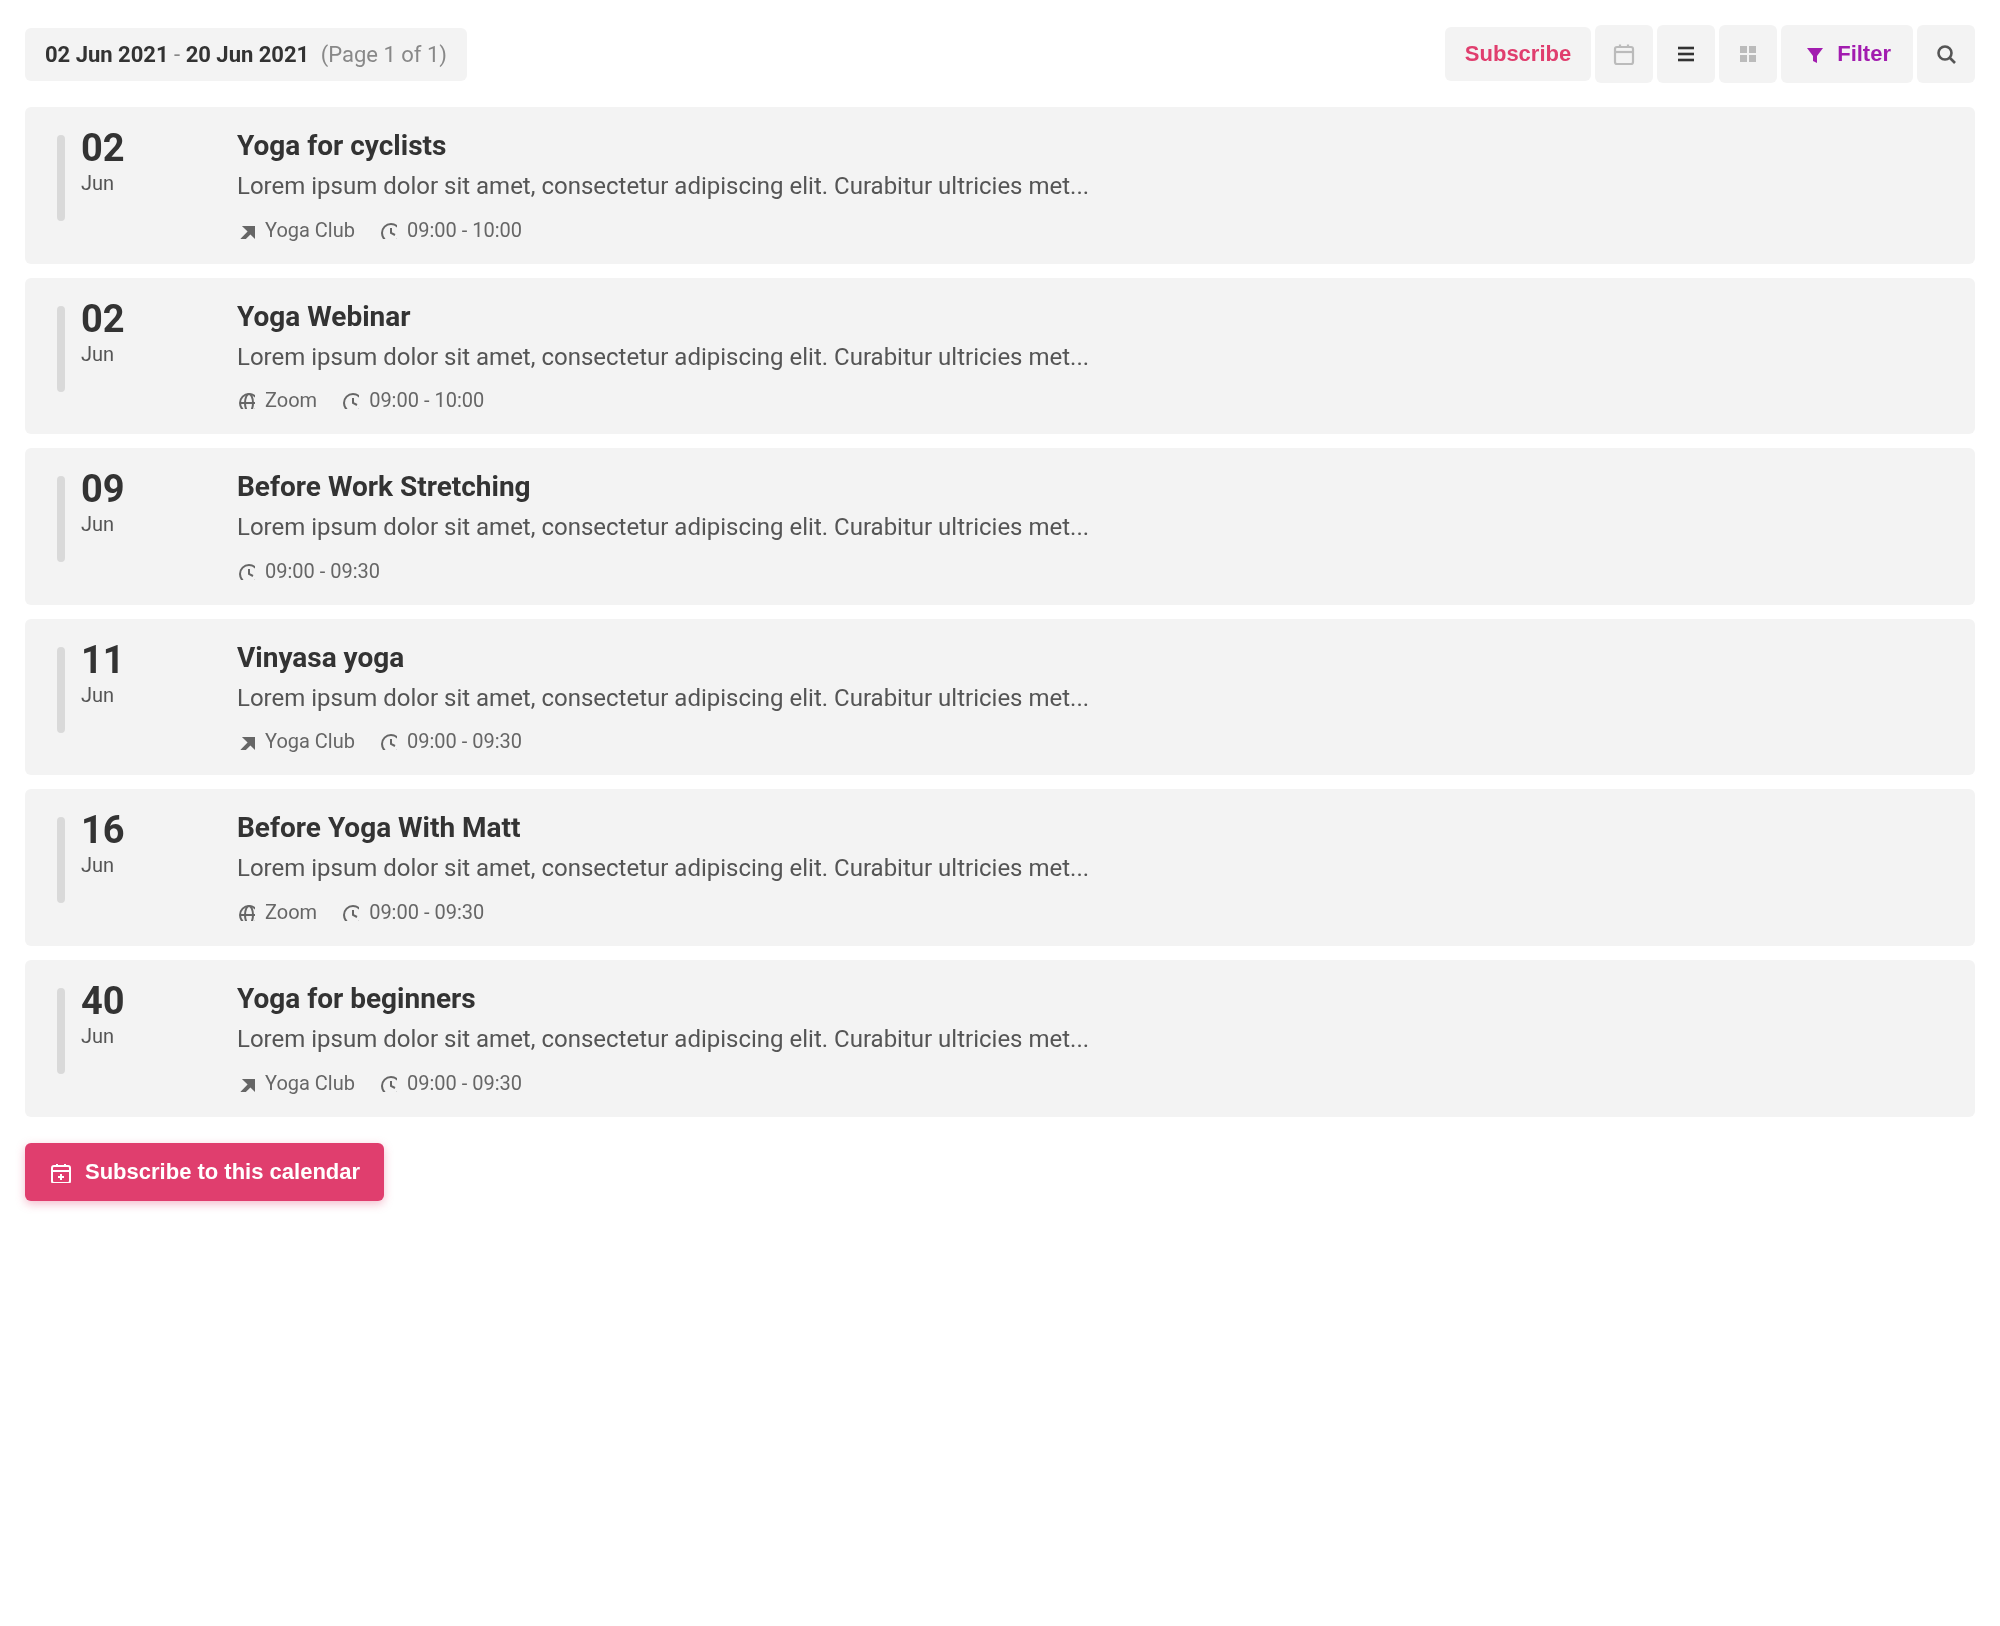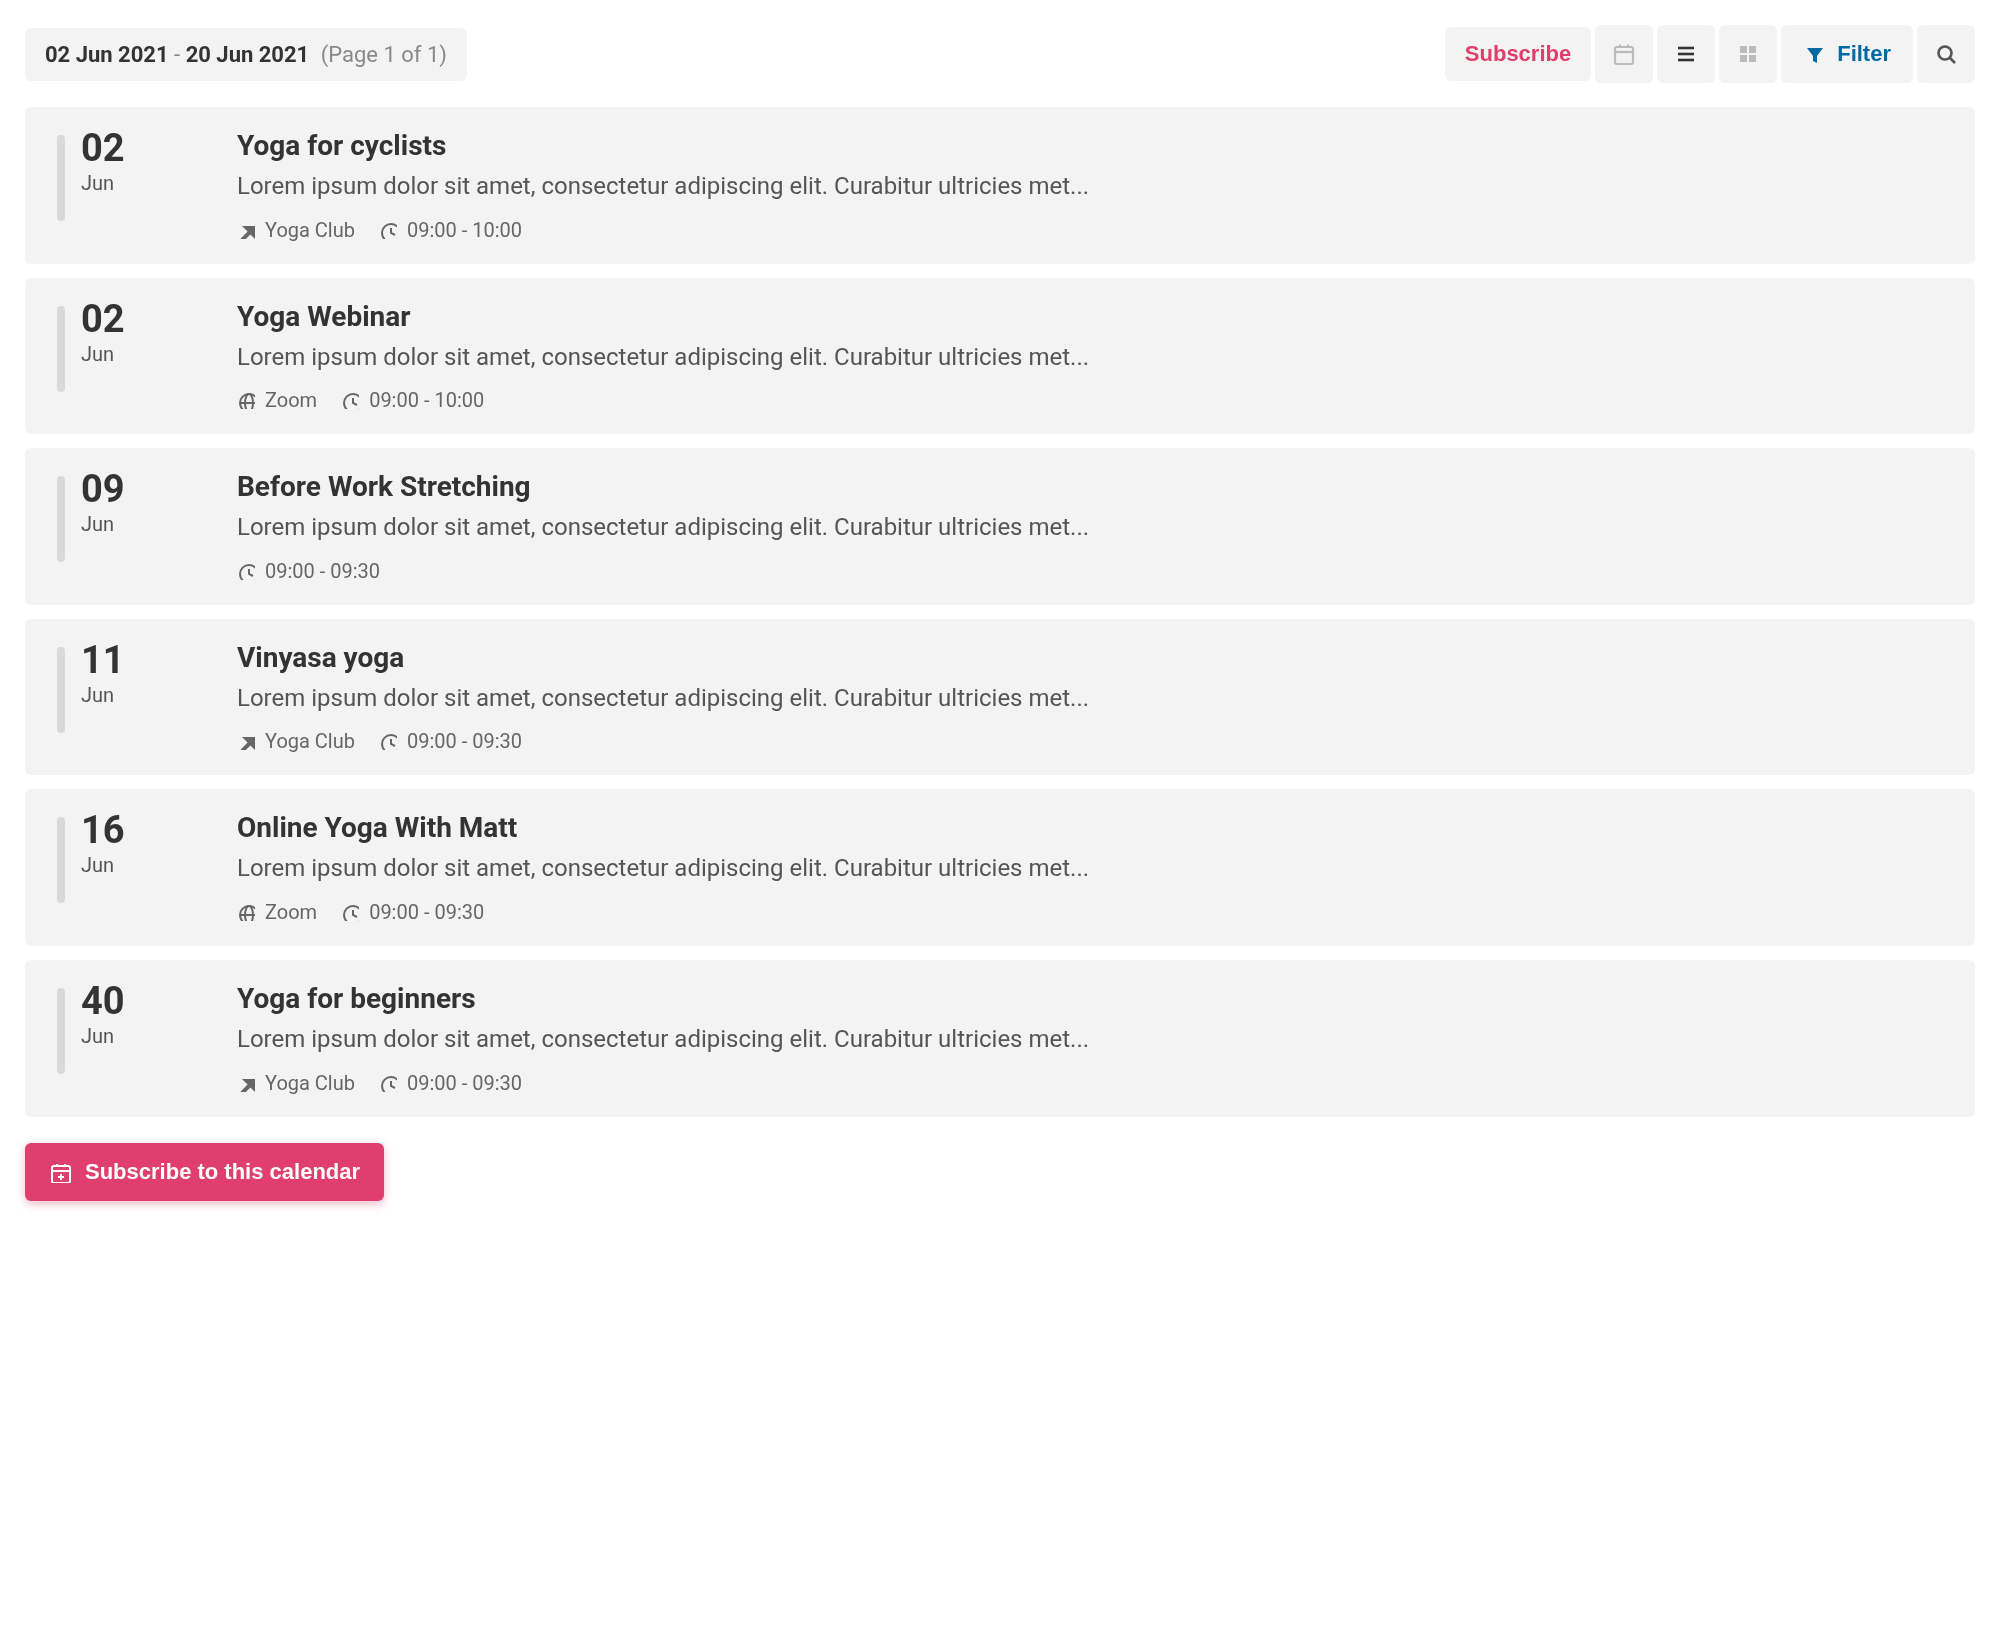--- a/index.html
+++ b/index.html
@@ -60,21 +60,21 @@
     background: #f3f3f3;
     border: none;
     border-radius: 6px;
     padding: 0 22px;
     height: 58px;
     display: flex;
     align-items: center;
     gap: 12px;
     font-size: 22px;
     font-weight: 700;
-    color: #0369a1;
+    color: #a21caf;
     cursor: pointer;
   }
   .events { display: flex; flex-direction: column; gap: 14px; }
   .event-card {
     background: #f3f3f3;
     border-radius: 6px;
     padding: 22px 32px;
     display: flex;
     gap: 50px;
     align-items: flex-start;
@@ -345,21 +345,21 @@
   </div>
     <div class="event-card">
     <div class="event-date-col">
       <div class="accent-bar"></div>
       <div class="date-block">
         <div class="date-day">16</div>
         <div class="date-month">Jun</div>
       </div>
     </div>
     <div class="event-body">
-      <div class="event-title">Online Yoga With Matt</div>
+      <div class="event-title">Before Yoga With Matt</div>
       <div class="event-desc">Lorem ipsum dolor sit amet, consectetur adipiscing elit. Curabitur ultricies met...</div>
       <div class="event-meta">
         <span class="meta-item">
       <svg width="18" height="18">
               <use href="#i-globe"></use>
             </svg>
       <span>Zoom</span>
     </span>
         <span class="meta-item">
           <svg width="18" height="18">

